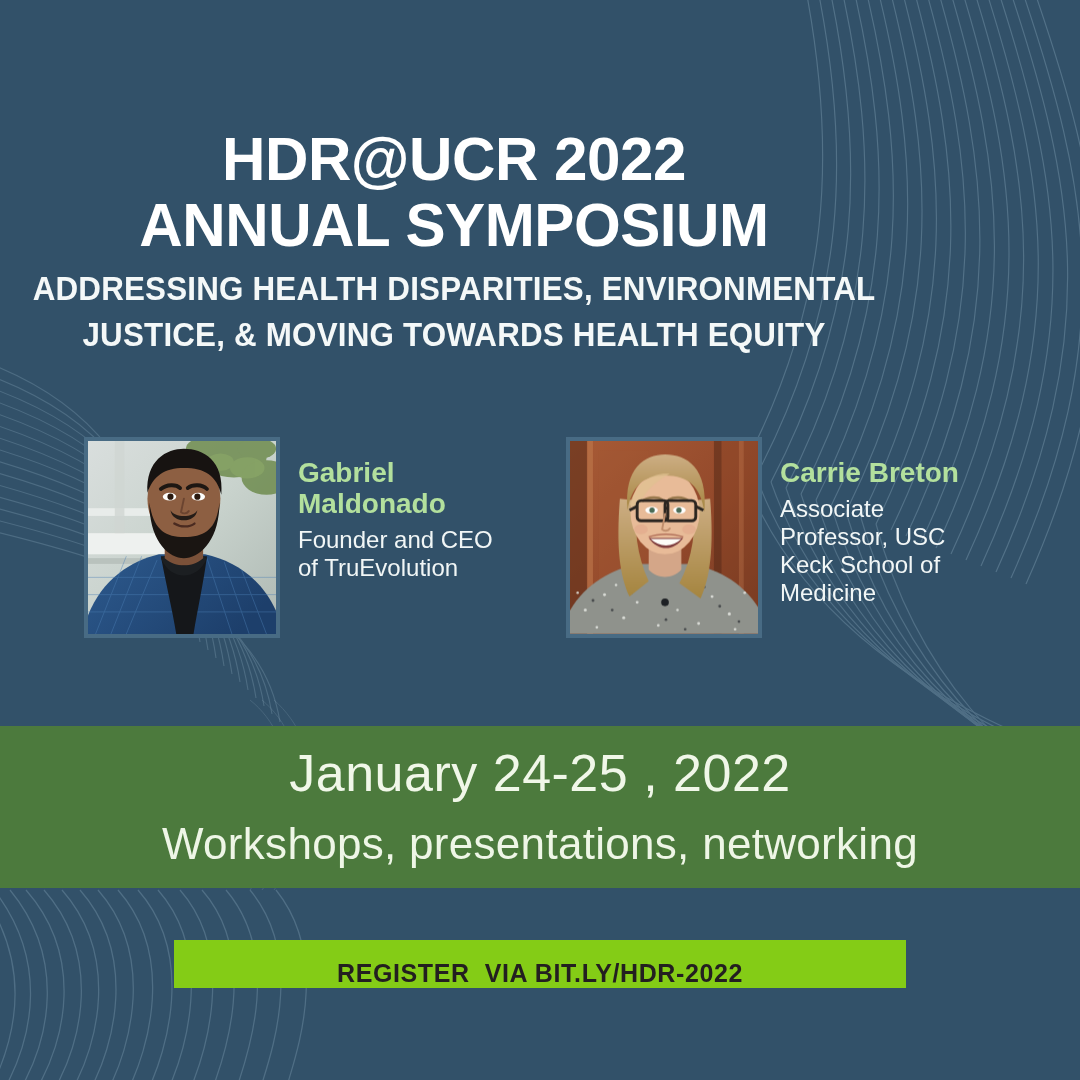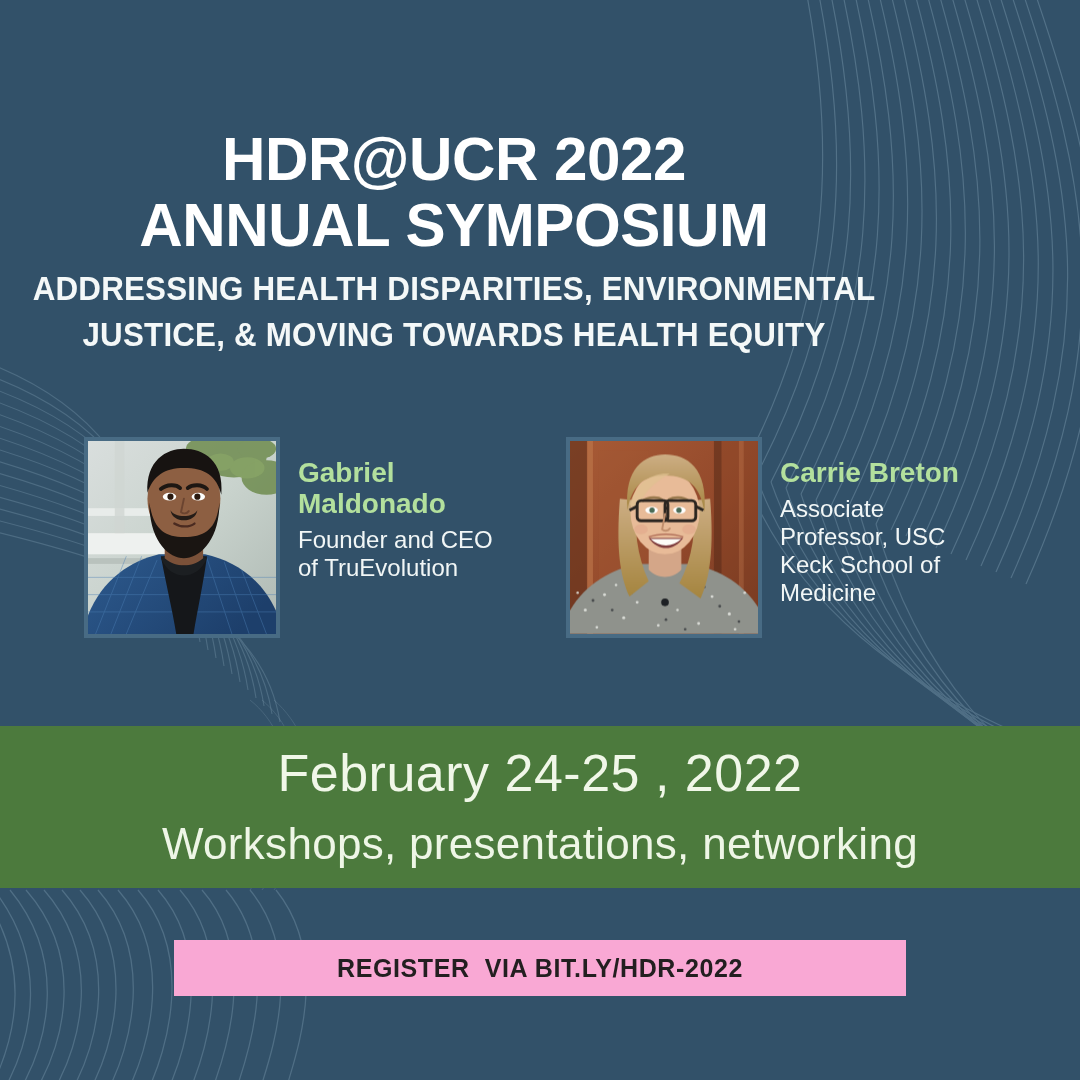--- a/index.html
+++ b/index.html
@@ -133,25 +133,25 @@
     margin-top: 16px;
     letter-spacing: 0.3px;
   }
 
   
   .register-btn {
     position: absolute;
     left: 174px;
     top: 940px;
     width: 732px;
-    height: 56px;
-    background: #f9a8d4;
+    height: 48px;
+    background: #84cc16;
     z-index: 7;
     display: flex;
-    align-items: center;
+    align-items: flex-end;
     justify-content: center;
     cursor: pointer;
   }
   .register-label {
     color: #231f20;
     font-weight: bold;
     font-size: 25px;
     letter-spacing: 0.6px;
     white-space: pre;
   }
@@ -439,21 +439,21 @@
         </svg>
       </div>
       <div class="speaker-text">
         <div class="speaker-name">Carrie Breton</div>
         <div class="speaker-role">Associate Professor, USC Keck School of Medicine</div>
       </div>
     </div>
   </div>
 
   <div class="green-band">
-    <div class="band-date">February 24-25 , 2022</div>
+    <div class="band-date">January 24-25 , 2022</div>
     <div class="band-sub">Workshops, presentations, networking</div>
   </div>
 
   <div class="register-btn">
     <span class="register-label">REGISTER  VIA BIT.LY/HDR-2022</span>
   </div>
 
 </div>
 
 </body></html>

